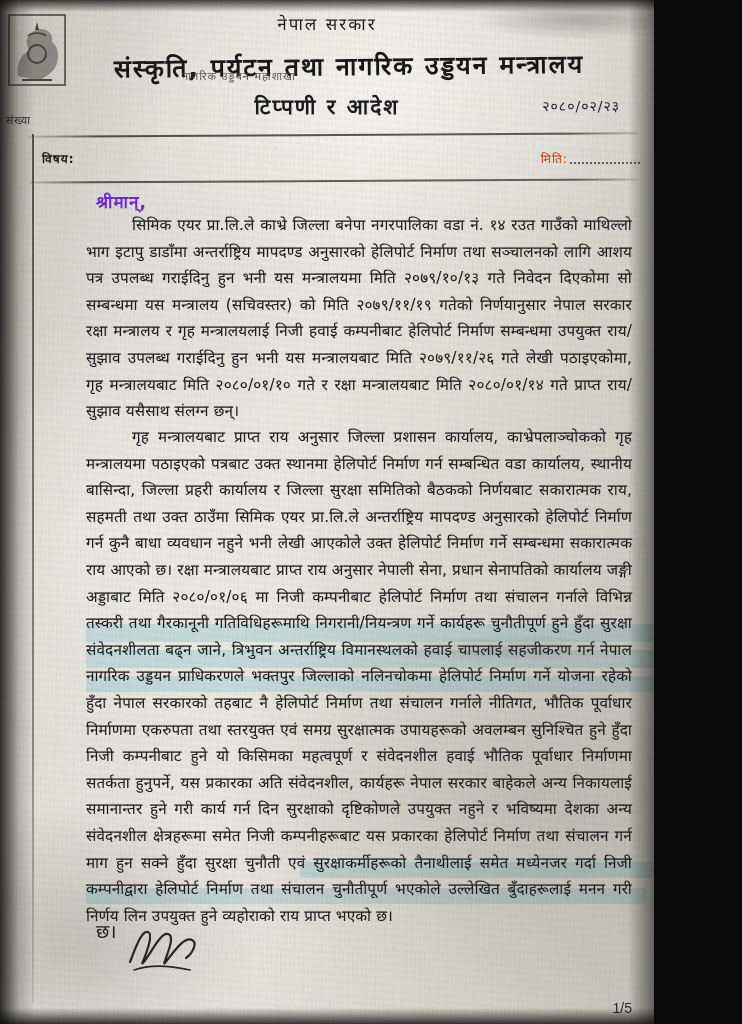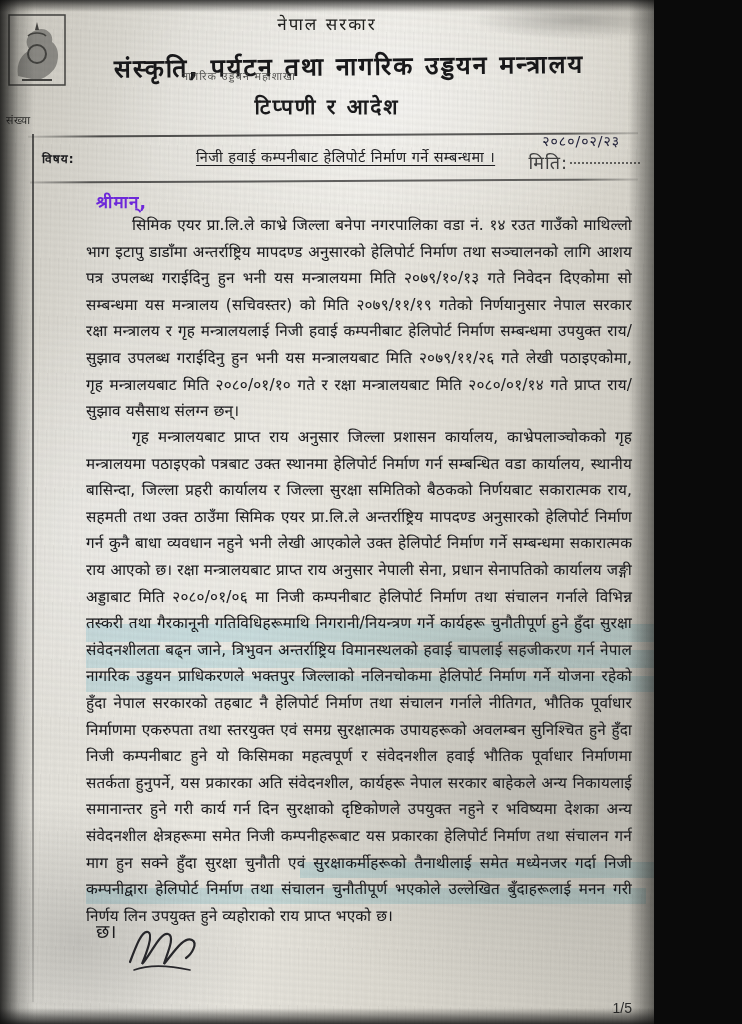--- a/index.html
+++ b/index.html
@@ -116,21 +116,20 @@
     letter-spacing: 2px;
     color: #1a1a1c;
   }
   .hdr-date {
     position: absolute;
     right: 34px;
     top: 96px;
     font-size: 14px;
     color: #23233a;
     letter-spacing: 1px;
-    margin-top: 35px;
   }
   .sankhya {
     position: absolute;
     left: 6px;
     top: 112px;
     font-size: 11px;
     color: #2a2a28;
     letter-spacing: 0.5px;
   }
 
@@ -177,22 +176,22 @@
     font-size: 14.5px;
     color: #1d1d20;
     letter-spacing: 0.4px;
     text-decoration: underline;
     text-underline-offset: 3px;
   }
   .label-miti {
     position: absolute;
     right: 86px;
     top: 150px;
-    font-size: 18px;
-    color: #404040;
+    font-size: 12px;
+    color: #c2410c;
     letter-spacing: 1px;
   }
   .miti-dots {
     position: absolute;
     right: 14px;
     top: 162px;
     width: 70px;
     border-bottom: 2px dotted rgba(30,30,30,0.65);
   }
 
@@ -300,21 +299,20 @@
   <div class="hdr-sub">नागरिक उड्डयन महाशाखा</div>
   <div class="hdr-tippani">टिप्पणी र आदेश</div>
   <div class="hdr-date">२०८०/०२/२३</div>
   <div class="sankhya">संख्या</div>
 
   <div class="rule-1"></div>
   <div class="rule-2"></div>
   <div class="vrule"></div>
 
   <div class="label-bisaya">विषय:</div>
-  <div class="subject-text">निजी हवाई कम्पनीबाट हेलिपोर्ट निर्माण गर्ने सम्बन्धमा ।</div>
   <div class="label-miti">मिति:</div>
   <div class="miti-dots"></div>
 
   <div class="salutation">श्रीमान्,</div>
 
   <div class="body-block" id="para-1">
     <p class="indent">सिमिक एयर प्रा.लि.ले काभ्रे जिल्ला बनेपा नगरपालिका वडा नं. १४ रउत गाउँको माथिल्लो भाग इटापु डाडाँमा अन्तर्राष्ट्रिय मापदण्ड अनुसारको हेलिपोर्ट निर्माण तथा सञ्चालनको लागि आशय पत्र उपलब्ध गराईदिनु हुन भनी यस मन्त्रालयमा मिति २०७९/१०/१३ गते निवेदन दिएकोमा सो सम्बन्धमा यस मन्त्रालय (सचिवस्तर) को मिति २०७९/११/१९ गतेको निर्णयानुसार नेपाल सरकार रक्षा मन्त्रालय र गृह मन्त्रालयलाई निजी हवाई कम्पनीबाट हेलिपोर्ट निर्माण सम्बन्धमा उपयुक्त राय/सुझाव उपलब्ध गराईदिनु हुन भनी यस मन्त्रालयबाट मिति २०७९/११/२६ गते लेखी पठाइएकोमा, गृह मन्त्रालयबाट मिति २०८०/०१/१० गते र रक्षा मन्त्रालयबाट मिति २०८०/०१/१४ गते प्राप्त राय/सुझाव यसैसाथ संलग्न छन्।</p>
   </div>
 
   <div class="body-block" id="para-2">

